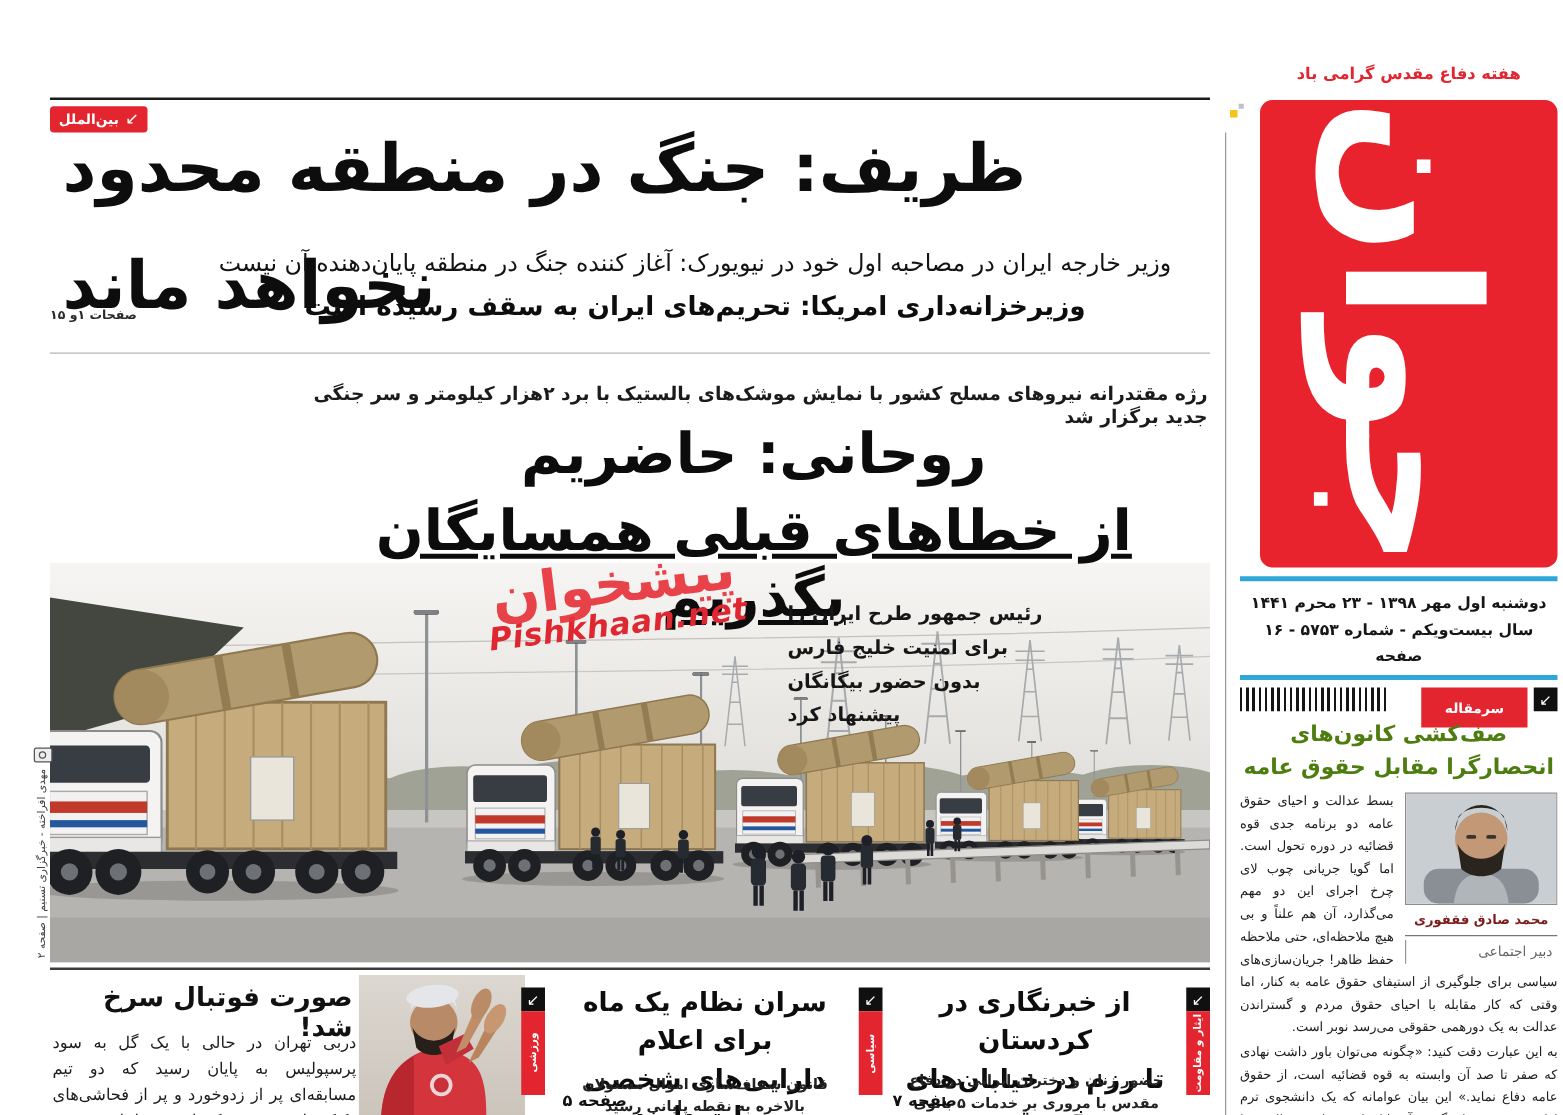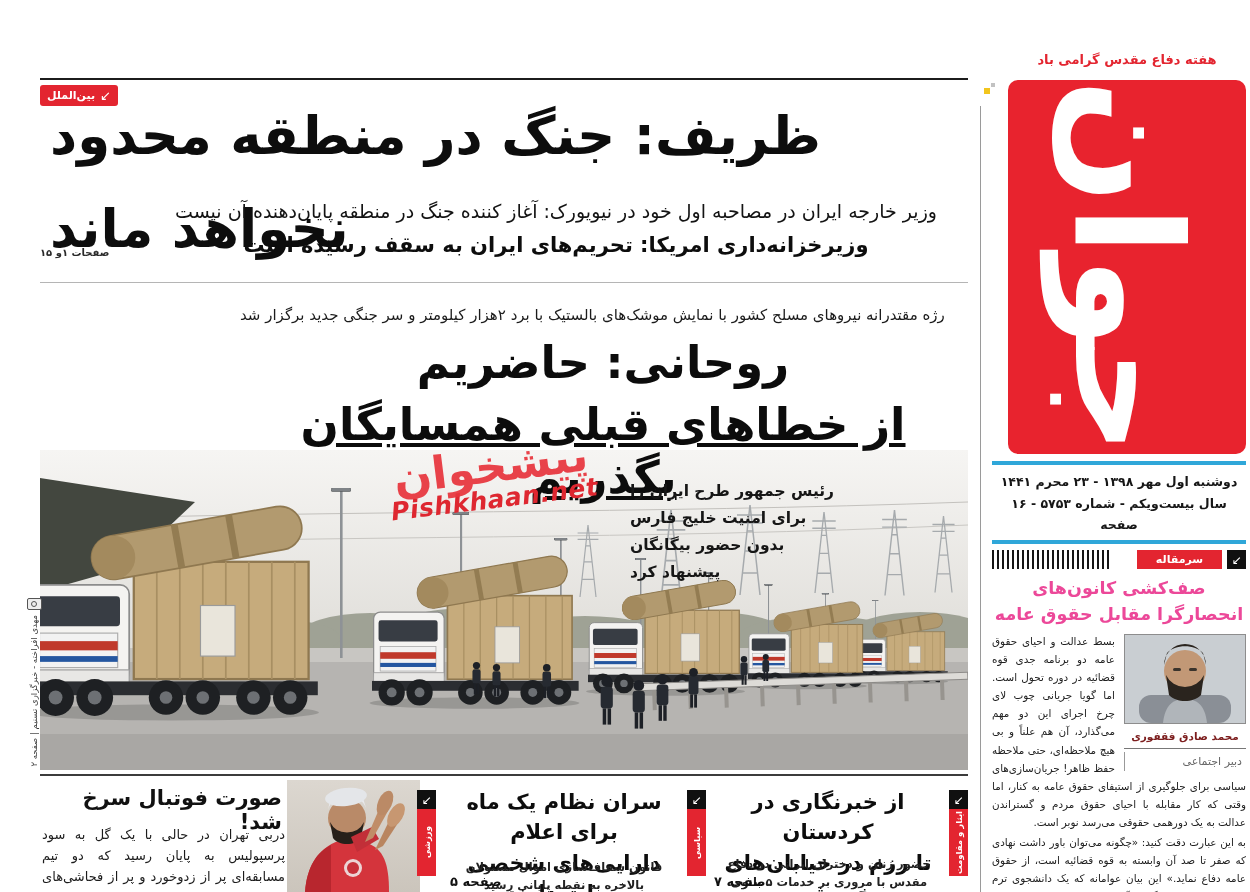--- a/index.html
+++ b/index.html
@@ -20,21 +20,21 @@
   .badge .arr{font-size:13px;line-height:1;}
   .badge .lbl{font-size:11px;font-weight:bold;}
   
   .h1{
     position:absolute;left:50px;top:90px;width:912px;text-align:left;
     font-size:53px;font-weight:bold;color:#0d0d0d;letter-spacing:-1px;line-height:1.75;
   }
   .sub1{position:absolute;left:150px;top:200px;width:812px;text-align:center;font-size:19px;color:#131313;}
   .sub2{position:absolute;left:150px;top:233px;width:812px;text-align:center;font-size:21px;font-weight:bold;color:#0d0d0d;}
   .pagesnote{position:absolute;left:40px;top:247px;font-size:10px;font-weight:bold;color:#2a2a2a;}
-  .kicker{position:absolute;left:240px;top:306px;width:726px;text-align:left;font-size:15px;font-weight:normal;color:#1b1b1b;z-index:3;}
+  .kicker{position:absolute;left:240px;top:306px;width:726px;text-align:right;font-size:15px;font-weight:bold;color:#1b1b1b;z-index:3;}
   .h2l{position:absolute;width:726px;left:240px;text-align:center;font-size:45px;font-weight:bold;color:#0c0c0c;letter-spacing:-1px;z-index:3;}
   .sub3{position:absolute;left:630px;top:478px;width:215px;text-align:left;font-size:15.5px;font-weight:600;color:#161616;line-height:1.75;z-index:3;}
   
   .wm{position:absolute;left:388px;top:444px;z-index:4;transform:rotate(-7deg);text-align:center;direction:ltr;}
   .wm-fa{font-size:45px;font-weight:bold;color:#e8343c;opacity:.92;line-height:1;}
   .wm-en{font-size:25px;font-weight:800;color:#de2730;letter-spacing:.5px;margin-top:-4px;font-style:italic;}
   
   .credit{position:absolute;left:26px;top:598px;width:16px;display:flex;flex-direction:column;align-items:center;z-index:3;}
   .cam{width:13px;height:10px;border:1.5px solid #555;border-radius:2px;position:relative;background:#eee;margin-bottom:5px;}
   .cam::after{content:"";position:absolute;left:3.5px;top:1.5px;width:4px;height:4px;border-radius:50%;border:1px solid #555;}
@@ -55,25 +55,25 @@
   .greeting{position:absolute;left:1008px;top:52px;width:238px;text-align:center;font-size:13px;font-weight:bold;color:#e32530;}
   .logo{position:absolute;left:1008px;top:80px;width:238px;height:374px;background:#e8232e;border-radius:10px;
         display:flex;align-items:center;justify-content:center;overflow:hidden;}
   .logo span{transform:rotate(90deg);color:#fff;font-size:148px;font-weight:bold;line-height:1;}
   .deco-y{position:absolute;left:984px;top:88px;width:6px;height:6px;background:#f2c51d;}
   .deco-g{position:absolute;left:991px;top:83px;width:4px;height:4px;background:#c2c2c2;}
   .bluerule{position:absolute;left:992px;width:254px;height:4px;background:#2fa7d9;}
   .mast-info{position:absolute;left:992px;top:471px;width:254px;text-align:center;font-size:12.5px;font-weight:bold;line-height:1.72;color:#161616;}
   .edrow{position:absolute;left:992px;top:550px;width:254px;height:19px;direction:rtl;}
   .edrow .sq{position:absolute;right:0;top:0;}
-  .edrow .tag{position:absolute;right:24px;top:0;width:85px;height:19px;background:#e32530;color:#fff;
+  .edrow .tag{position:absolute;right:24px;top:0;width:85px;height:32px;background:#e32530;color:#fff;
               display:flex;align-items:center;justify-content:center;font-size:11px;font-weight:bold;}
   .barcode{position:absolute;left:0;top:0;width:120px;height:19px;
            background:repeating-linear-gradient(90deg,#151515 0 2px,#fff 2px 5px);}
-  .ed-title{position:absolute;left:992px;top:575px;width:254px;text-align:center;font-size:17.5px;font-weight:bold;line-height:1.5;color:#ec4899;}
+  .ed-title{position:absolute;left:992px;top:575px;width:254px;text-align:center;font-size:17.5px;font-weight:bold;line-height:1.5;color:#4d7c0f;}
   .ed-body{position:absolute;left:992px;top:632px;width:254px;height:260px;overflow:hidden;
            font-size:10.4px;line-height:1.74;text-align:justify;color:#212121;}
   .ed-fig{float:right;width:122px;margin:2px 0 4px 9px;}
   .ed-fig .ph{width:120px;height:88px;border:1px solid #8d8d8d;display:block;}
   .ed-fig .nm{font-size:10.5px;font-weight:bold;color:#7c1d1d;text-align:center;padding:3px 0 2px;}
   .ed-fig .rl-line{height:1px;background:#777;margin:1px 0 3px;}
   .ed-fig .rl{font-size:11px;color:#666;text-align:right;padding-right:4px;border-left:1px solid #999;}
   .ed-body p{margin:0 0 2px;}
 </style>
 </head>

